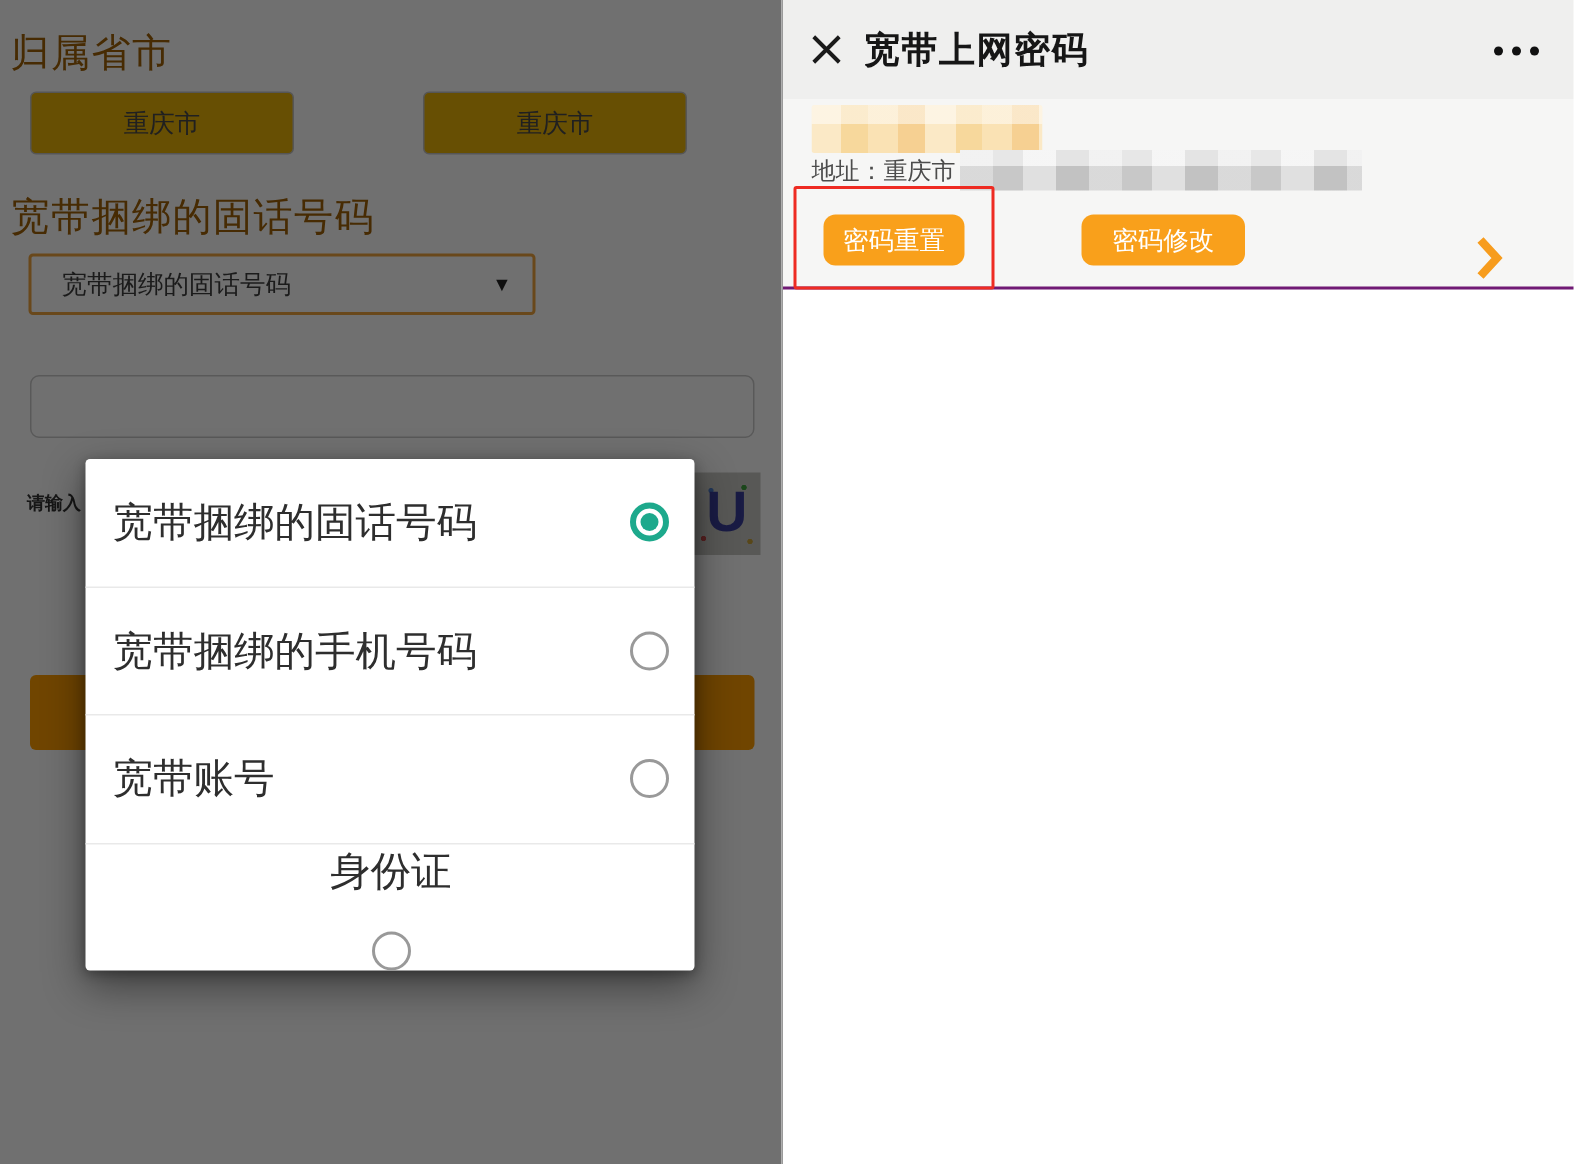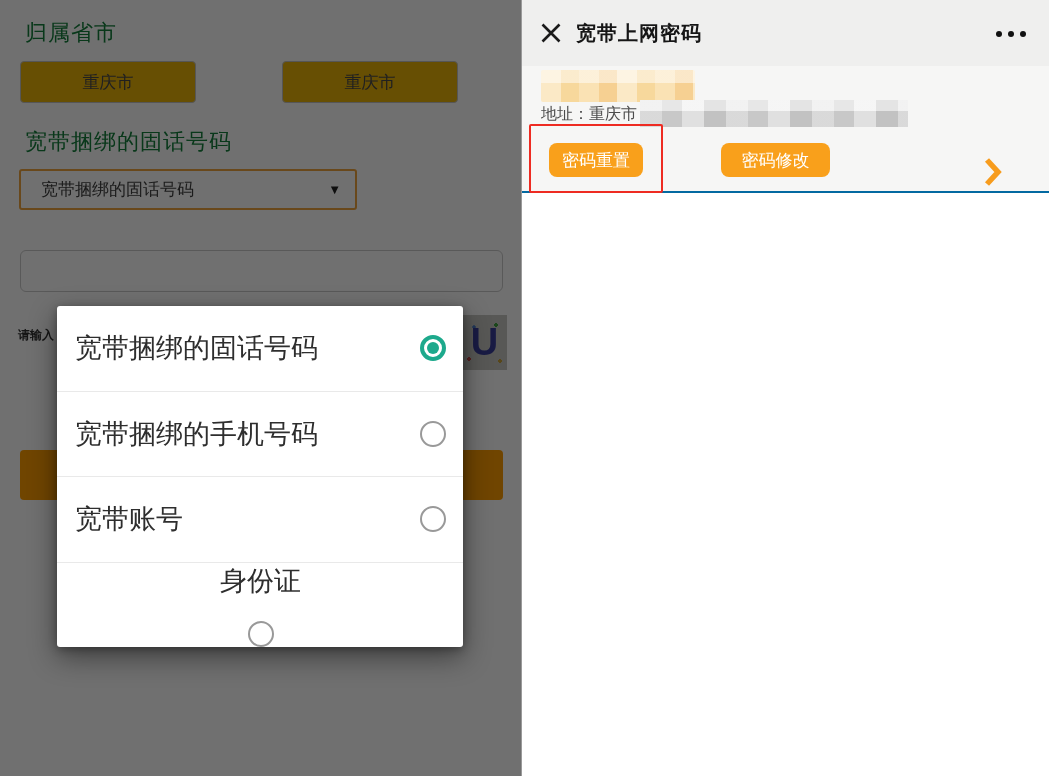--- a/index.html
+++ b/index.html
@@ -2,21 +2,21 @@
 <html><head>
 <meta charset="utf-8">
 <style>
   * { margin:0; padding:0; box-sizing:border-box; }
   html,body { width:1049px; height:776px; overflow:hidden; background:#fff;
     font-family:"Liberation Sans","DejaVu Sans",sans-serif; }
   .stage { position:relative; width:1049px; height:776px; }
 
   
   .left-panel { position:absolute; left:0; top:0; width:521px; height:776px; background:#fff; overflow:hidden; }
-  .lp-label { position:absolute; left:25px; font-size:22px; color:#15803d; letter-spacing:1px; }
+  .lp-label { position:absolute; left:7px; font-size:26px; color:#a16207; letter-spacing:1px; }
   .lp-label.l1 { top:18px; }
   .lp-label.l2 { top:127px; }
   .lp-btn { position:absolute; top:61px; width:176px; height:42px; background:#eab308;
     border:1.5px solid #c4c4c4; border-radius:4px; font-size:17px; color:#4a4a4a;
     display:flex; align-items:center; justify-content:center; }
   .lp-btn.b1 { left:20px; }
   .lp-btn.b2 { left:282px; }
   .lp-select { position:absolute; left:19px; top:169px; width:338px; height:41px; background:#fff;
     border:2px solid #f0a53e; border-radius:3px; display:flex; align-items:center;
     padding:0 14px 0 20px; font-size:17px; color:#3f3f3f; }
@@ -49,26 +49,26 @@
   .radio { width:26px; height:26px; border-radius:50%; border:2.5px solid #999; position:relative; flex:none; }
   .radio.selected { border:4px solid #1da98c; }
   .radio.selected::after { content:""; position:absolute; inset:3px; border-radius:50%; background:#1da98c; }
 
   
   .right-panel { position:absolute; left:521px; top:0; width:528px; height:776px; background:#fff;
     border-left:1px solid #9a9a9a; }
   .rp-header { position:absolute; left:0; top:0; width:528px; height:66px; background:#efefee;
     display:flex; align-items:center; }
   .rp-close { margin-left:17px; width:24px; height:24px; display:flex; align-items:center; justify-content:center; }
-  .rp-title { margin-left:13px; font-size:20px; font-weight:bold; color:#161616; letter-spacing:1px; }
+  .rp-title { margin-left:13px; font-size:24px; font-weight:bold; color:#161616; letter-spacing:1px; }
   .rp-more { position:absolute; right:24px; top:31px; display:flex; gap:6px; }
   .rp-more i { width:6px; height:6px; border-radius:50%; background:#111; }
 
   .rp-card { position:absolute; left:0; top:66px; width:528px; height:127px; background:#f6f6f5;
-    border-bottom:2px solid #0369a1;text-decoration:underline; }
+    border-bottom:2px solid #701a75;text-decoration:underline; }
   .blur-orange { position:absolute; left:19px; top:4px; width:154px; height:32px; border-radius:2px;
     background:
       linear-gradient(180deg, rgba(255,255,255,.5) 0 13px, rgba(255,255,255,0) 13px),
       repeating-linear-gradient(90deg, #fbe9c6 0 20px, #f7d89c 20px 38px, #fae2b4 38px 58px, #f6d092 58px 76px); }
   .rp-address { position:absolute; left:19px; top:38px; font-size:16px; color:#4c4c4c; white-space:nowrap; }
   .blur-gray { position:absolute; left:118px; top:34px; width:268px; height:27px;
     background:
       linear-gradient(180deg, rgba(255,255,255,.45) 0 11px, rgba(0,0,0,0.06) 11px),
       repeating-linear-gradient(90deg, #e7e7e7 0 22px, #d4d4d4 22px 42px, #eeeeee 42px 64px, #cecece 64px 86px); }
   .rp-chevron { position:absolute; left:462px; top:91px; width:18px; height:30px; }

